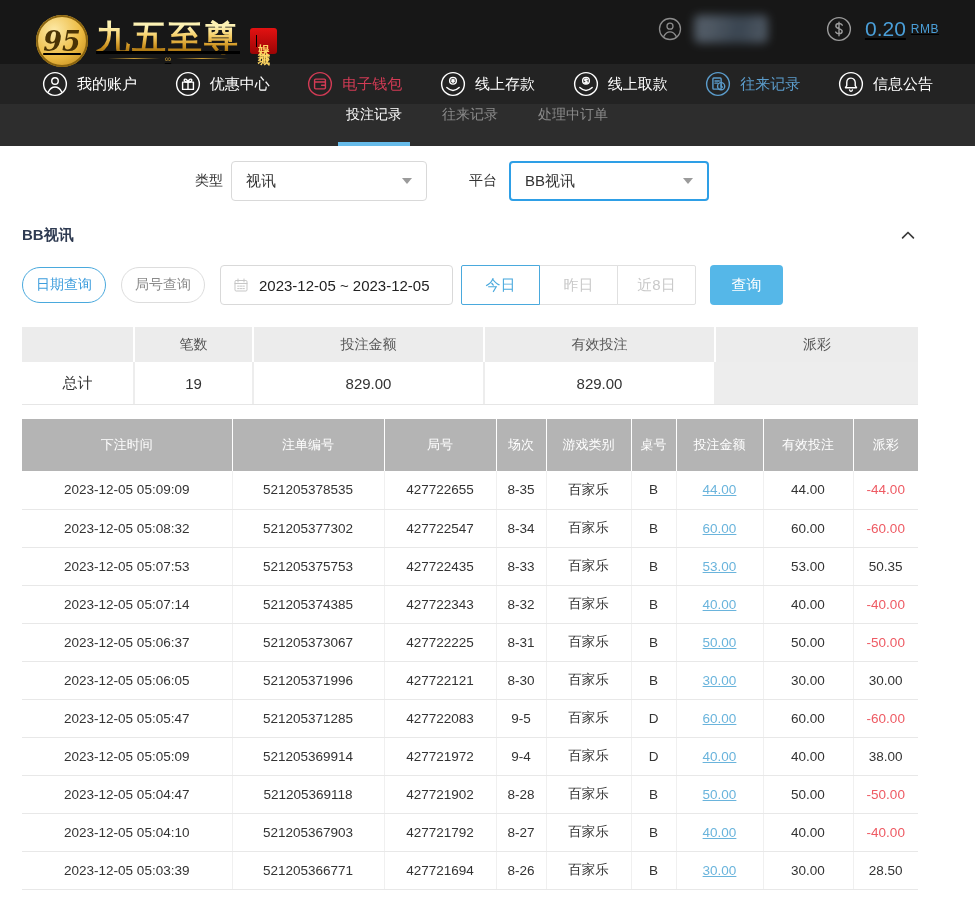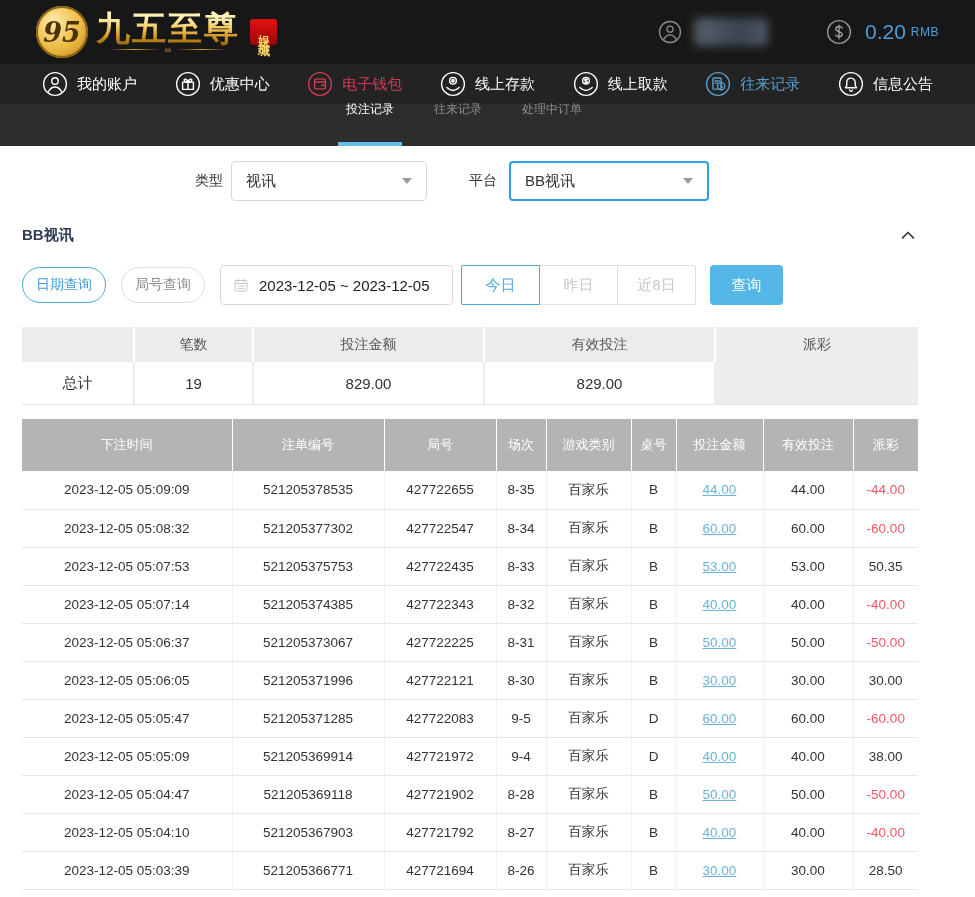--- a/index.html
+++ b/index.html
@@ -1,20 +1,20 @@
 <!DOCTYPE html>
 <html><head>
 <meta charset="utf-8">
 <style>
   * { margin:0; padding:0; box-sizing:border-box; }
   html,body { width:975px; height:897px; overflow:hidden; background:#fff;
     font-family:"Liberation Sans", sans-serif; }
 
   
-  .topbar { height:64px; background:#171717; display:flex; align-items:center; padding:15px 36px; }
+  .topbar { height:64px; background:#171717; display:flex; align-items:flex-start; padding:15px 36px;text-decoration:underline; }
   .logo { display:flex; align-items:center; gap:8px; cursor:pointer; }
   .logo-emblem { width:52px; height:52px; border-radius:50%;
     background:radial-gradient(circle at 35% 30%, #fdeaa8, #ecba41 55%, #b67d14);
     display:flex; align-items:center; justify-content:center;
     font-family:"DejaVu Serif", serif; font-style:italic; font-weight:bold;
     font-size:27px; color:#4a3305; box-shadow:0 0 0 2px #8a6410 inset; }
   .logo-center { display:flex; flex-direction:column; align-items:center; }
   .logo-main { font-size:34px; font-weight:bold; letter-spacing:2px;
     background:linear-gradient(180deg,#fdf2b4 18%,#f5cd66 45%,#cf9420 72%,#8a5c08);
     -webkit-background-clip:text; background-clip:text; color:transparent; line-height:1.05; }
@@ -42,21 +42,21 @@
   .navbar { height:40px; background:#232323; display:flex; align-items:center;
     justify-content:space-between; padding:0 42px; }
   .nav-item { display:flex; align-items:center; gap:9px; color:#fff; font-size:15px; cursor:pointer; }
   .nav-item.highlight-red { color:#d23b55; }
   .nav-item.active-blue { color:#5b9ccb; }
   .nav-icon { width:26px; height:26px; }
 
   
   .subnav { height:42px; background:#2d2d2d; display:flex; align-items:flex-end;
     padding-left:345px; gap:38px; }
-  .tab { color:#8b8b8b; font-size:12px; padding:0 1px 28px; position:relative; cursor:pointer; white-space:nowrap; }
+  .tab { color:#8b8b8b; font-size:14px; padding:0 1px 22px; position:relative; cursor:pointer; white-space:nowrap; }
   .tab.active { color:#fff; }
   .tab.active::after { content:""; position:absolute; left:-7px; right:-7px; bottom:0;
     height:4px; background:#66bbe9; }
 
   
   .filter-row { display:flex; align-items:center; margin:15px 0 0 195px; height:40px; }
   .filter-label { font-size:14px; color:#333; margin-right:8px; }
   .filter-label.platform { margin-left:42px; margin-right:12px; }
   .select { width:196px; height:40px; border:1px solid #d9d9d9; border-radius:4px;
     display:flex; align-items:center; justify-content:space-between;

